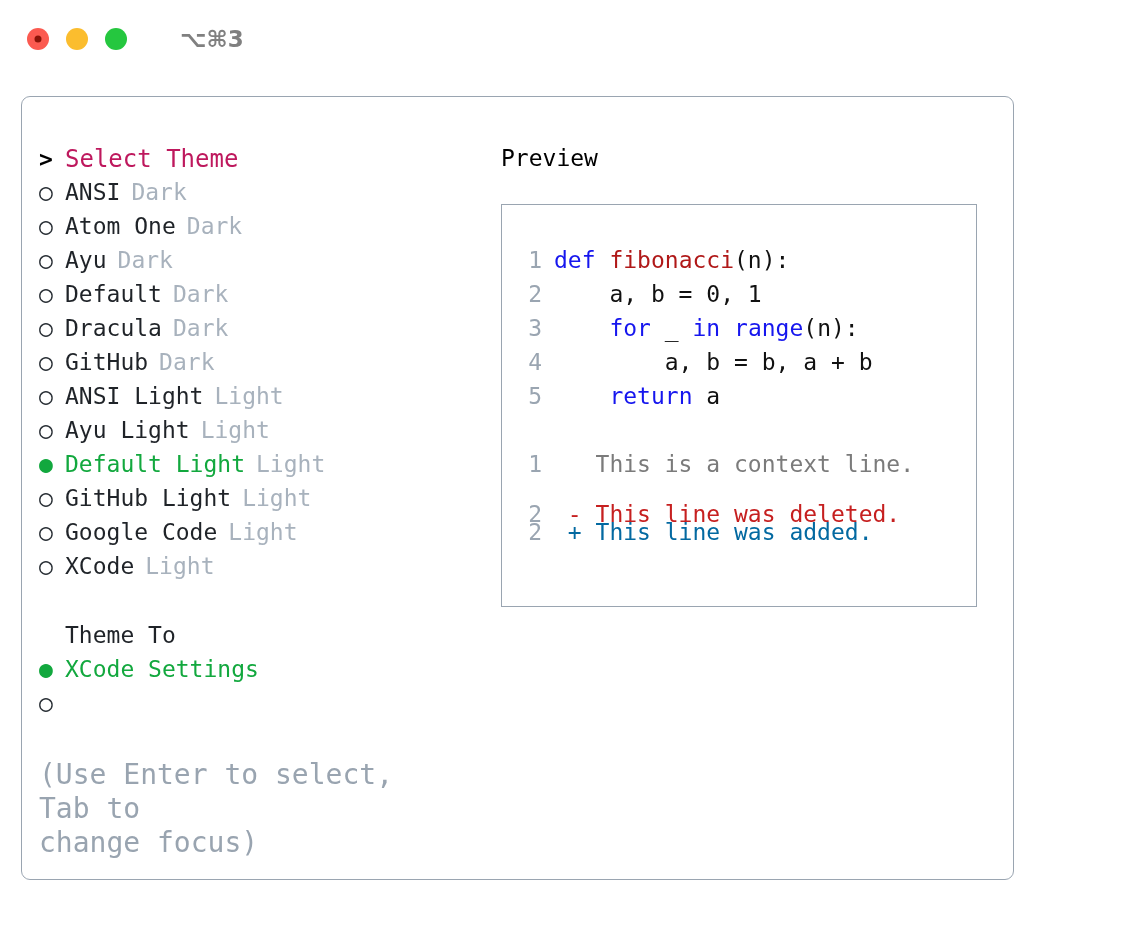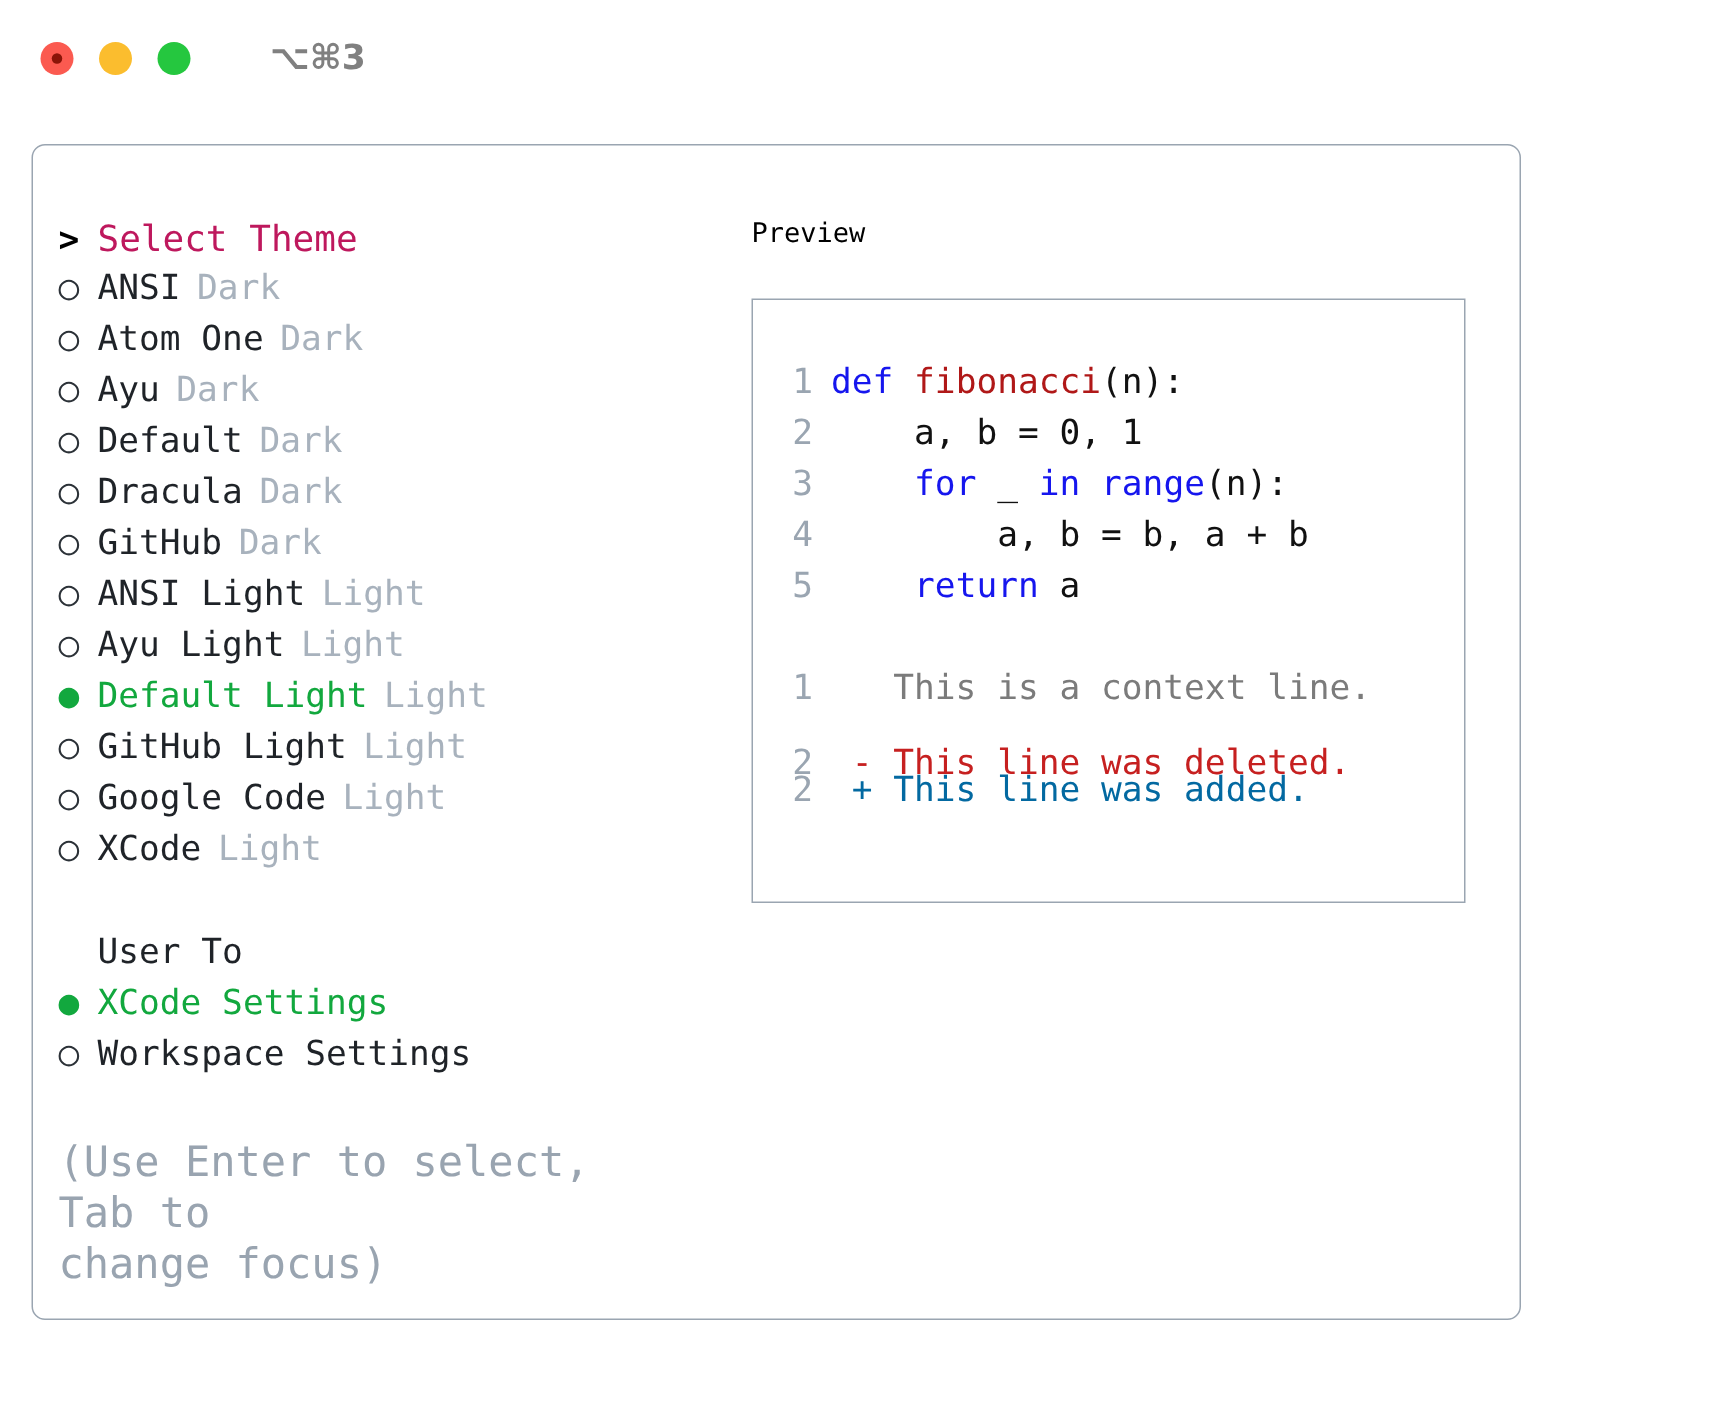--- a/index.html
+++ b/index.html
@@ -157,21 +157,21 @@
   }
 
   
   .right-col {
     position: absolute;
     left: 479px;
     top: 48px;
     width: 500px;
   }
   .preview-heading {
-    font-size: 18px;
+    font-size: 23px;
     color: #000000;
     margin-bottom: 33px;
   }
   .preview-box {
     box-sizing: border-box;
     width: 476px;
     height: 403px;
     border: 1.5px solid #9aa5b1;
     background: #ffffff;
     padding: 42px 0 0 0;
@@ -235,25 +235,25 @@
             <div class="row"><span class="marker">○</span><span class="row-title">ANSI Light</span><span class="row-tag">Light</span></div>
             <div class="row"><span class="marker">○</span><span class="row-title">Ayu Light</span><span class="row-tag">Light</span></div>
             <div class="row selected"><span class="marker sel">●</span><span class="row-title">Default Light</span><span class="row-tag">Light</span></div>
             <div class="row"><span class="marker">○</span><span class="row-title">GitHub Light</span><span class="row-tag">Light</span></div>
             <div class="row"><span class="marker">○</span><span class="row-title">Google Code</span><span class="row-tag">Light</span></div>
             <div class="row"><span class="marker">○</span><span class="row-title">XCode</span><span class="row-tag">Light</span></div>
           </div>
 
         <div class="group-gap"></div>
 
-        <div class="section-label">User To</div>
+        <div class="section-label">Theme To</div>
 
         <div id="apply-list">
             <div class="row selected"><span class="marker sel">●</span><span class="row-title">XCode Settings</span></div>
-            <div class="row"><span class="marker">○</span><span class="row-title">Workspace Settings</span></div>
+            <div class="row"><span class="marker">○</span></div>
           </div>
 
         <div class="hint">(Use Enter to select, Tab to
 change focus)</div>
       </div>
 
       <div class="right-col">
         <div class="preview-heading">Preview</div>
 
         <div class="preview-box">

